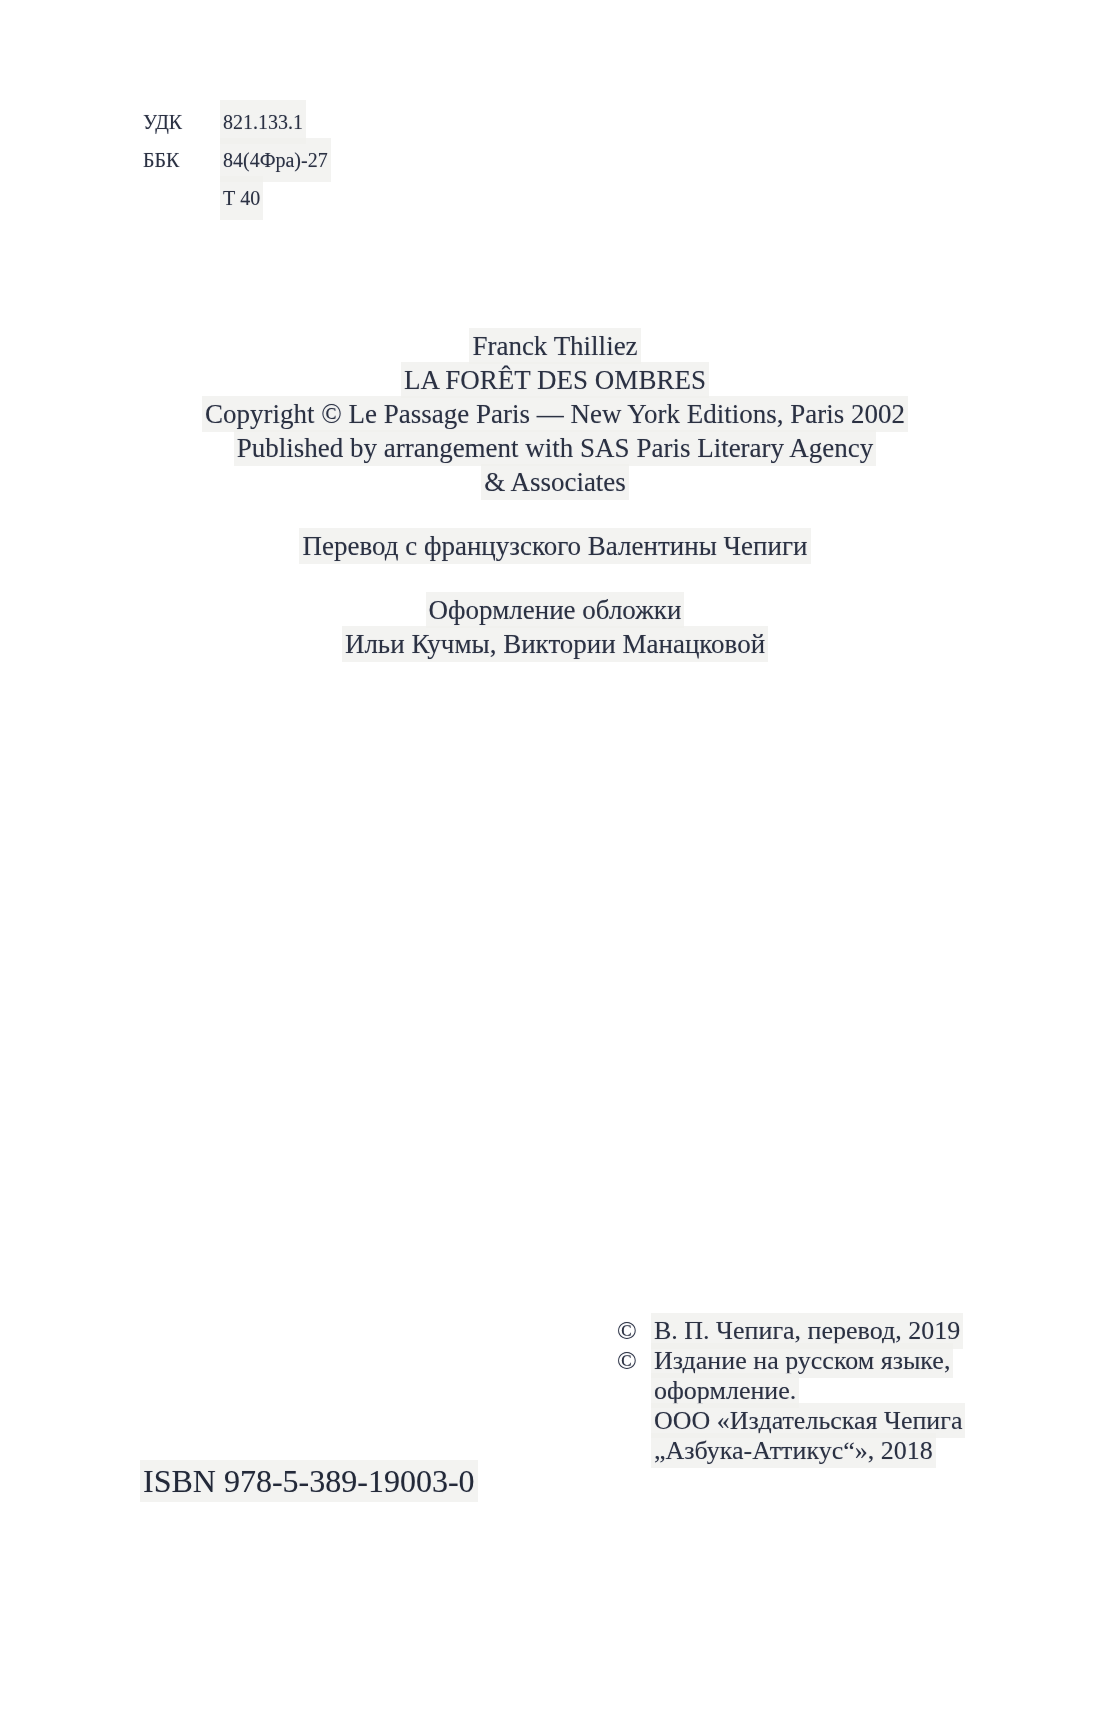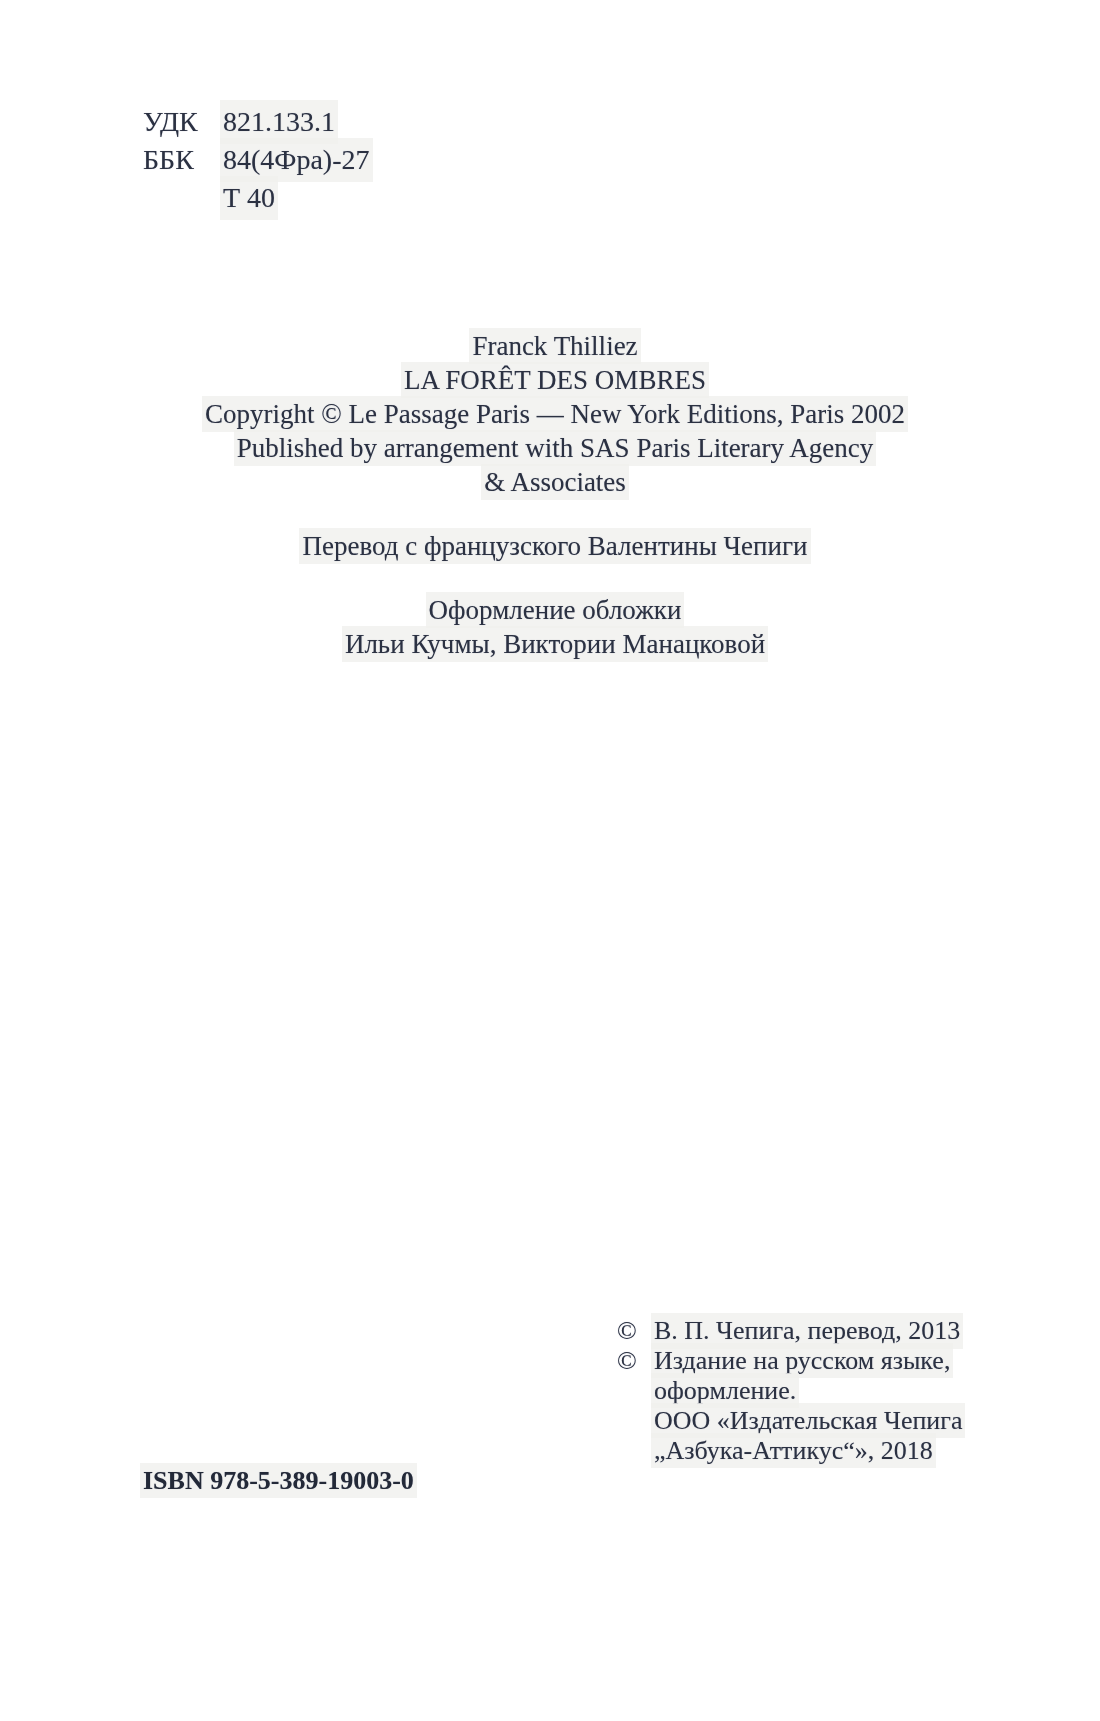--- a/index.html
+++ b/index.html
@@ -22,21 +22,21 @@
   }
   .band {
     background: rgba(240, 240, 237, 0.8);
     box-shadow: 0 0 0 3px rgba(240, 240, 237, 0.8);
   }
   
   .class-block {
     position: absolute;
     left: 143px;
     top: 103px;
-    font-size: 28px;
+    font-size: 20px;
     line-height: 38px;
     white-space: nowrap;
   }
   .class-row { display: flex; }
   .class-label {
     display: inline-block;
     width: 80px;
   }
   
   .centered {
@@ -69,23 +69,23 @@
   .reg {
     font-size: 0.72em;
     vertical-align: 9px;
     line-height: 0;
   }
   
   .isbn-line {
     position: absolute;
     left: 143px;
     top: 1466px;
-    font-size: 26px;
+    font-size: 32px;
     line-height: 30px;
-    font-weight: bold;
+    font-weight: normal;
     white-space: nowrap;
     color: #232938;
   }
 </style>
 </head>
 <body>
 
 <div class="page">
 
   <div class="class-block">
@@ -116,21 +116,21 @@
   </div>
 
   <div class="centered design-block">
     <div><span class="band">Оформление обложки</span></div>
     <div><span class="band">Ильи Кучмы, Виктории Манацковой</span></div>
   </div>
 
   <div class="rights-block">
     <div class="rights-entry">
       <span class="rights-symbol">©</span>
-      <span class="band">В. П. Чепига, перевод, 2013</span>
+      <span class="band">В. П. Чепига, перевод, 2019</span>
     </div>
     <div class="rights-entry">
       <span class="rights-symbol">©</span>
       <span>
         <span class="band">Издание на русском языке,</span><br>
         <span class="band">оформление.</span><br>
         <span class="band">ООО «Издательская Чепига</span><br>
         <span class="band">„Азбука-Аттикус“», 2018</span><br>
       </span>
     </div>

